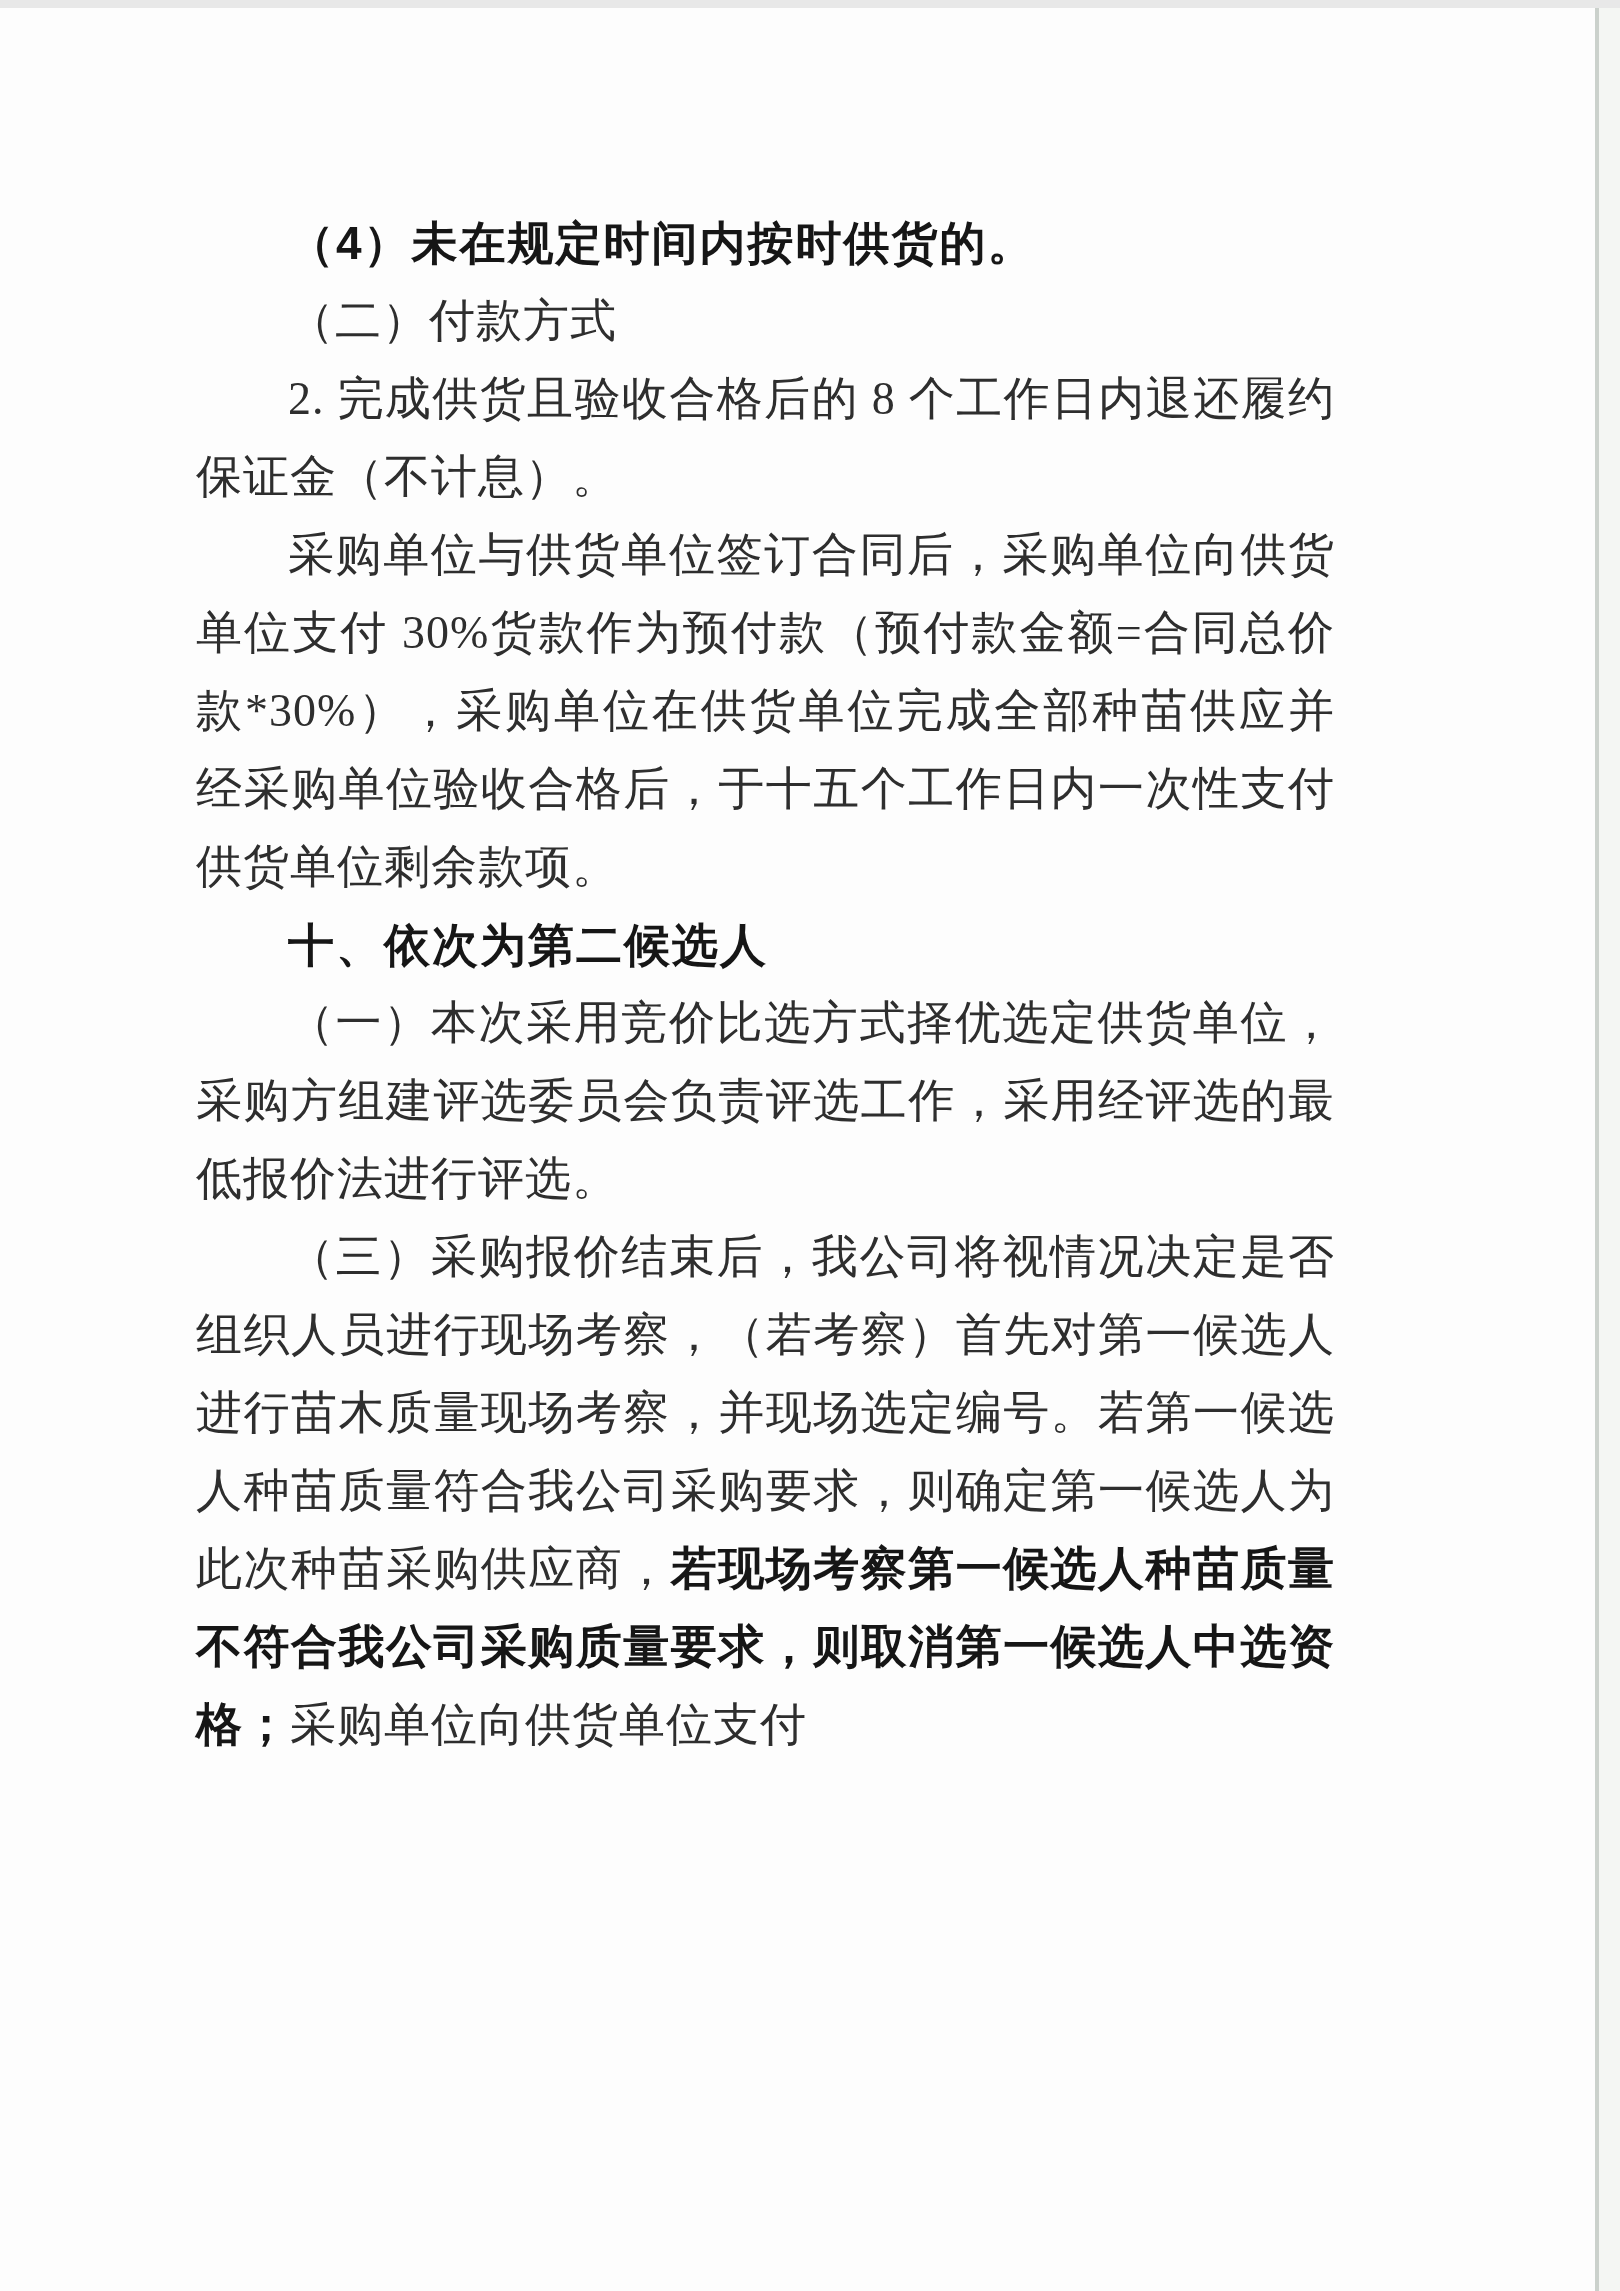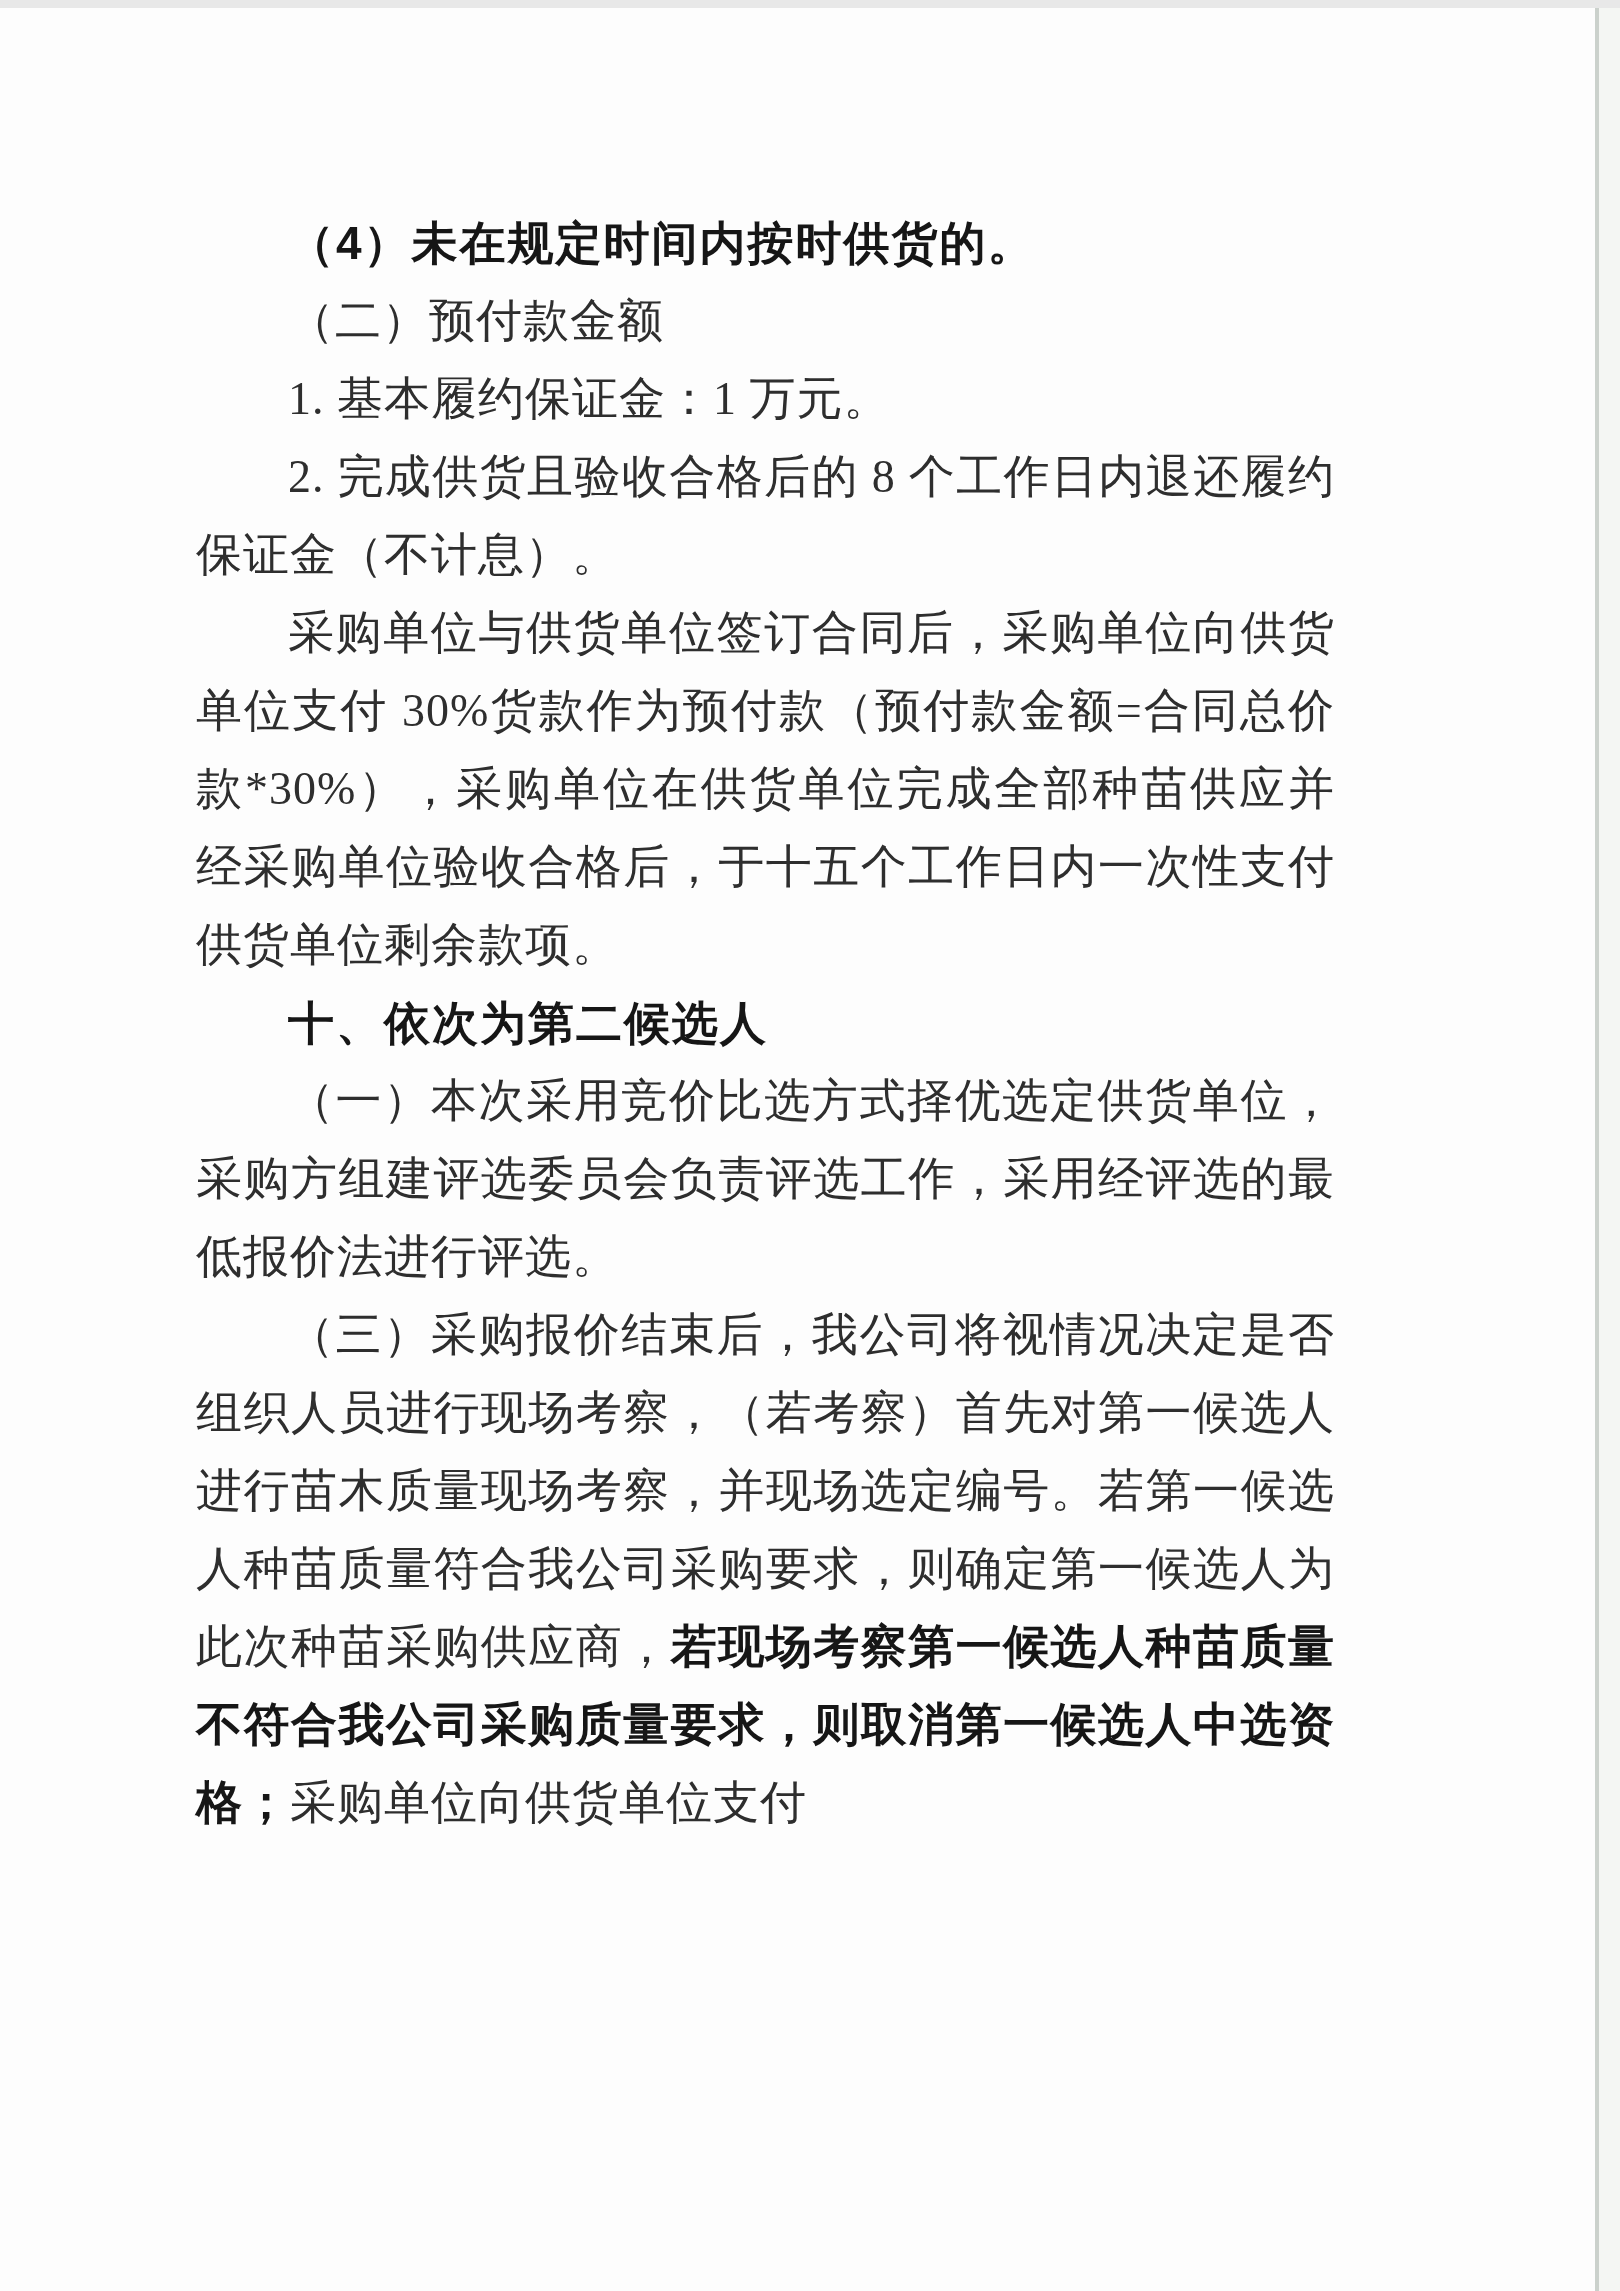--- a/index.html
+++ b/index.html
@@ -68,22 +68,21 @@
     background: #f4f6f3;
   }
 </style>
 </head>
 <body>
 
 <div class="page">
 
   <main class="doc">
     <p class="h">（4）未在规定时间内按时供货的。</p>
-    <p>（二）预付款金额</p>
-    <p>1. 基本履约保证金：1 万元。</p>
+    <p>（二）付款方式</p>
     <p>2. 完成供货且验收合格后的 8 个工作日内退还履约保证金（不计息）。</p>
     <p>采购单位与供货单位签订合同后，采购单位向供货单位支付 30%货款作为预付款（预付款金额=合同总价款*30%），采购单位在供货单位完成全部种苗供应并经采购单位验收合格后，于十五个工作日内一次性支付供货单位剩余款项。</p>
     <p class="h">十、依次为第二候选人</p>
     <p>（一）本次采用竞价比选方式择优选定供货单位，采购方组建评选委员会负责评选工作，采用经评选的最低报价法进行评选。</p>
     <p><span>（三）采购报价结束后，我公司将视情况决定是否组织人员进行现场考察，（若考察）首先对第一候选人进行苗木质量现场考察，并现场选定编号。若第一候选人种苗质量符合我公司采购要求，则确定第一候选人为此次种苗采购供应商，</span><span class="b">若现场考察第一候选人种苗质量不符合我公司采购质量要求，则取消第一候选人中选资格；</span><span>采购单位向供货单位支付</span></p>
   </main>
 
 
   <div class="scan-edge-area"></div>
   <div class="scan-line"></div>

